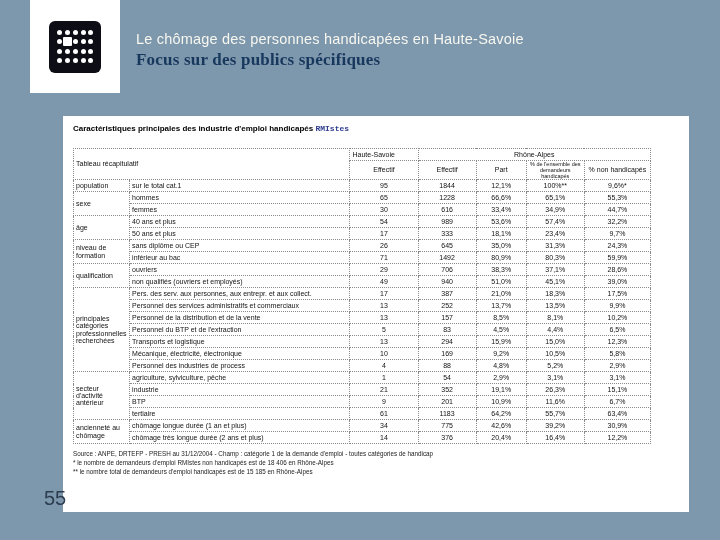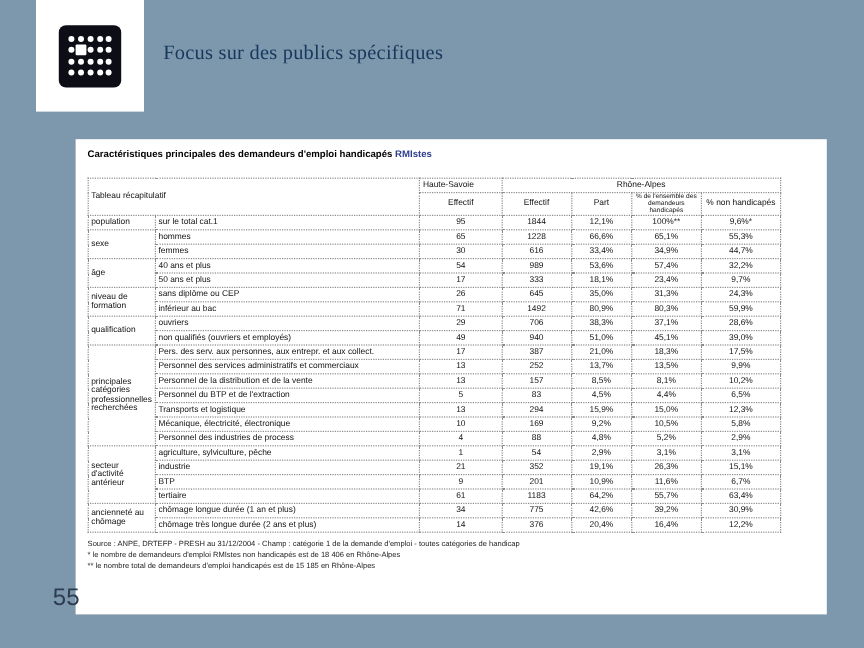--- a/index.html
+++ b/index.html
@@ -13,28 +13,28 @@
               display:flex; align-items:center; justify-content:center; }
   .logo { width:52px; height:52px; background:#0d0d16; border-radius:6px;
           display:grid; grid-template-columns:repeat(5,1fr); grid-template-rows:repeat(4,1fr);
           padding:7px; }
   .logo .dot { width:5px; height:5px; background:#ffffff; border-radius:50%; align-self:center; justify-self:center; }
   .logo .sq  { width:9px; height:9px; background:#ffffff; border-radius:1px; align-self:center; justify-self:center; }
 
   
   .title-block { position:absolute; left:136px; top:31px; }
   .title-line1 { color:#f7f7f0; font-size:14.5px; letter-spacing:.2px; }
-  .title-line2 { color:#17375d; font-family:"Liberation Serif", serif; font-weight:normal;
+  .title-line2 { color:#17375d; font-family:"Liberation Serif", serif; font-weight:bold;
                  font-size:17px; margin-top:3px; letter-spacing:.2px; }
 
   
   .panel { position:absolute; left:63px; top:116px; width:626px; height:396px; background:#ffffff;
            padding:8px 10px; overflow:hidden; }
   .caption { font-size:8px; font-weight:bold; color:#000; }
-  .caption .hl { color:#2f3d8f; }
+  .caption .hl { color:#2f3d8f;font-family:Liberation Mono, monospace; }
 
   table.data { border-collapse:collapse; table-layout:fixed; width:578px; margin-top:15px;
                font-size:7px; color:#111; }
   table.data td { border:1px dotted #8a8a8a; padding:0 2px; height:12px; line-height:1.05;
                   overflow:hidden; vertical-align:middle; }
   td.recap   { text-align:left; vertical-align:middle; }
   td.region  { text-align:center; }
   td.region.hs { text-align:left; }
   td.colhead { text-align:center; height:24px; }
   td.colhead.tiny { font-size:5.5px; line-height:1.1; }
@@ -70,27 +70,28 @@
         <span class="dot"></span>
         <span class="dot"></span>
         <span class="dot"></span>
         <span class="dot"></span>
         <span class="dot"></span>
         <span class="dot"></span>
       </div>
   </div>
 
   <div class="title-block">
+    <div class="title-line1">Le chômage des personnes handicapées en Haute-Savoie</div>
     <div class="title-line2">Focus sur des publics spécifiques</div>
   </div>
 
   <div class="panel">
 
     <div class="caption">
-      <span>Caractéristiques principales des demandeurs d'emploi handicapés </span><span class="hl">RMIstes</span>
+      <span>Caractéristiques principales des industrie d'emploi handicapés </span><span class="hl">RMIstes</span>
     </div>
 
     <table class="data">
       <colgroup>
         <col style="width:56px">
           <col style="width:220px">
           <col style="width:68px">
         <col style="width:58px">
           <col style="width:50px">
           <col style="width:58px">

